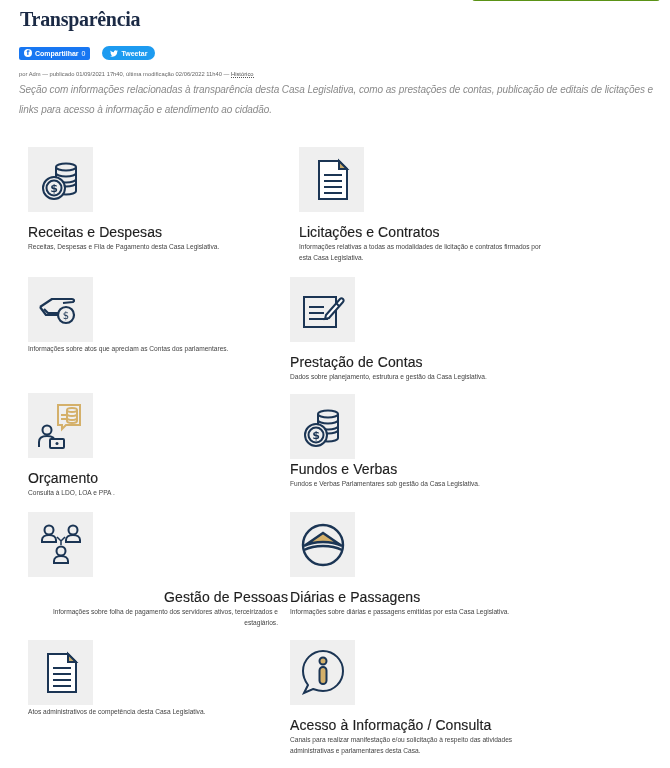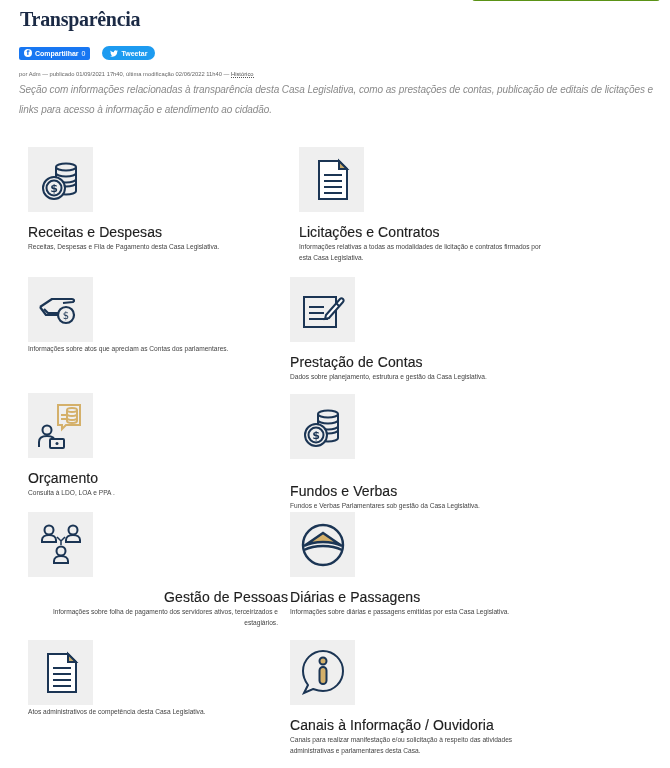--- a/index.html
+++ b/index.html
@@ -167,21 +167,21 @@
       <ellipse cx="30" cy="12" rx="10" ry="3.5"></ellipse>
       <path d="M20 12v24c0 2 4.5 3.5 10 3.5s10-1.5 10-3.5V12"></path>
       <path d="M20 18c0 2 4.5 3.5 10 3.5s10-1.5 10-3.5"></path>
       <path d="M20 24c0 2 4.5 3.5 10 3.5s10-1.5 10-3.5"></path>
       <path d="M24 30.5c2 .7 4 1 6 1 5.5 0 10-1.5 10-3.5"></path>
       <circle cx="18" cy="33" r="11" fill="#efefef"></circle>
       <circle cx="18" cy="33" r="7.5"></circle>
       <text x="18" y="37" font-size="11" text-anchor="middle" fill="#1b3554" stroke="none" font-family="DejaVu Sans, sans-serif" font-weight="bold">$</text>
     </svg>
   </div>
-  <div class="title" style="margin-top:24px;">Fundos e Verbas</div>
+  <div class="title" style="margin-top:2px;">Fundos e Verbas</div>
   <div class="desc">Fundos e Verbas Parlamentares sob gestão da Casa Legislativa.</div>
 </div>
 
 <div class="card" style="left:28px; top:512px;text-align:right;">
   <div class="icon-box">
     <svg viewBox="0 0 50 50" fill="none" stroke="#1b3554" stroke-width="2">
       <circle cx="13" cy="10" r="4.5"></circle>
       <path d="M6 22v-2c0-3 3-5 7-5s7 2 7 5v2z"></path>
       <circle cx="37" cy="10" r="4.5"></circle>
       <path d="M30 22v-2c0-3 3-5 7-5s7 2 7 5v2z"></path>
@@ -221,15 +221,15 @@
 </div>
 
 <div class="card" style="left:290px; top:640px;">
   <div class="icon-box">
     <svg viewBox="0 0 50 50" fill="none" stroke="#1b3554" stroke-width="2">
       <path d="M25 3c11 0 20 9 20 20s-9 20-20 20c-4 0-7-1-10-2l-9 4 4-8c-3-4-5-8-5-14C5 12 14 3 25 3z"></path>
       <circle cx="25" cy="13" r="3.5" fill="#d4b06a"></circle>
       <rect x="21.5" y="19" width="7" height="17" rx="3.5" fill="#d4b06a"></rect>
     </svg>
   </div>
-  <div class="title">Canais à Informação / Ouvidoria</div>
+  <div class="title">Acesso à Informação / Consulta</div>
   <div class="desc">Canais para realizar manifestação e/ou solicitação à respeito das atividades administrativas e parlamentares desta Casa.</div>
 </div>
 
 </body></html>

